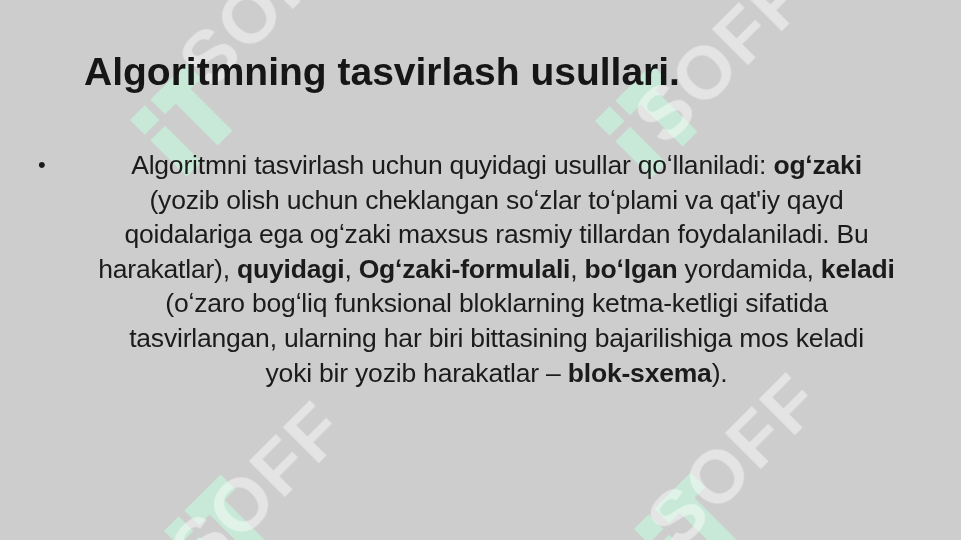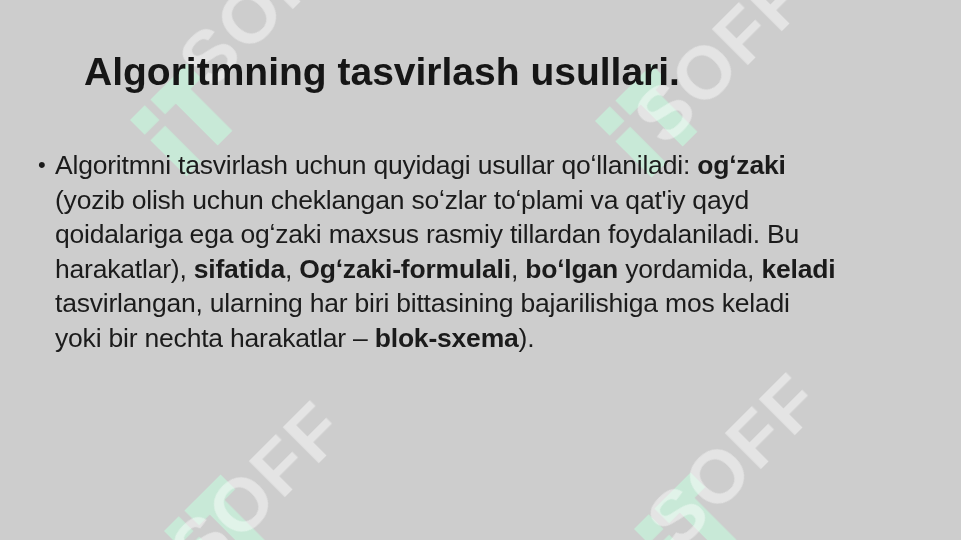--- a/index.html
+++ b/index.html
@@ -23,21 +23,21 @@
     position:absolute;left:38px;top:148px;z-index:2;
     width:900px;
     font-size:26.5px;line-height:34.6px;color:#1b1b1b;
     letter-spacing:-0.2px;
   }
   .bullet-marker{
     position:absolute;left:0;top:0;
     font-size:22px;line-height:34.6px;
   }
   .body-lines{padding-left:17px;}
-  .body-line{white-space:nowrap;}
+  .body-line{white-space:nowrap;text-align:center;}
   .body-line .bold{font-weight:700;}
   svg text{user-select:none;}
 </style>
 </head>
 <body>
 
 <div class="slide">
 
   <svg class="watermark-layer" width="961" height="540" viewBox="0 0 961 540" aria-hidden="true">
     <defs>
@@ -63,19 +63,20 @@
   </svg>
 
   <div class="slide-title">Algoritmning tasvirlash usullari.</div>
 
   <div class="body-block">
     <span class="bullet-marker">•</span>
     <div class="body-lines">
         <div class="body-line"><span>Algoritmni tasvirlash uchun quyidagi usullar qoʻllaniladi: </span><span class="bold">ogʻzaki</span></div>
         <div class="body-line"><span>(yozib olish uchun cheklangan soʻzlar toʻplami va qat'iy qayd</span></div>
         <div class="body-line"><span>qoidalariga ega ogʻzaki maxsus rasmiy tillardan foydalaniladi. Bu</span></div>
-        <div class="body-line"><span>harakatlar), </span><span class="bold">sifatida</span><span>, </span><span class="bold">Ogʻzaki-formulali</span><span>, </span><span class="bold">boʻlgan</span><span> yordamida, </span><span class="bold">keladi</span></div>
+        <div class="body-line"><span>harakatlar), </span><span class="bold">quyidagi</span><span>, </span><span class="bold">Ogʻzaki-formulali</span><span>, </span><span class="bold">boʻlgan</span><span> yordamida, </span><span class="bold">keladi</span></div>
+        <div class="body-line"><span>(oʻzaro bogʻliq funksional bloklarning ketma-ketligi sifatida</span></div>
         <div class="body-line"><span>tasvirlangan, ularning har biri bittasining bajarilishiga mos keladi</span></div>
-        <div class="body-line"><span>yoki bir nechta harakatlar – </span><span class="bold">blok-sxema</span><span>).</span></div>
+        <div class="body-line"><span>yoki bir yozib harakatlar – </span><span class="bold">blok-sxema</span><span>).</span></div>
       </div>
   </div>
 
 </div>
 
 </body></html>

